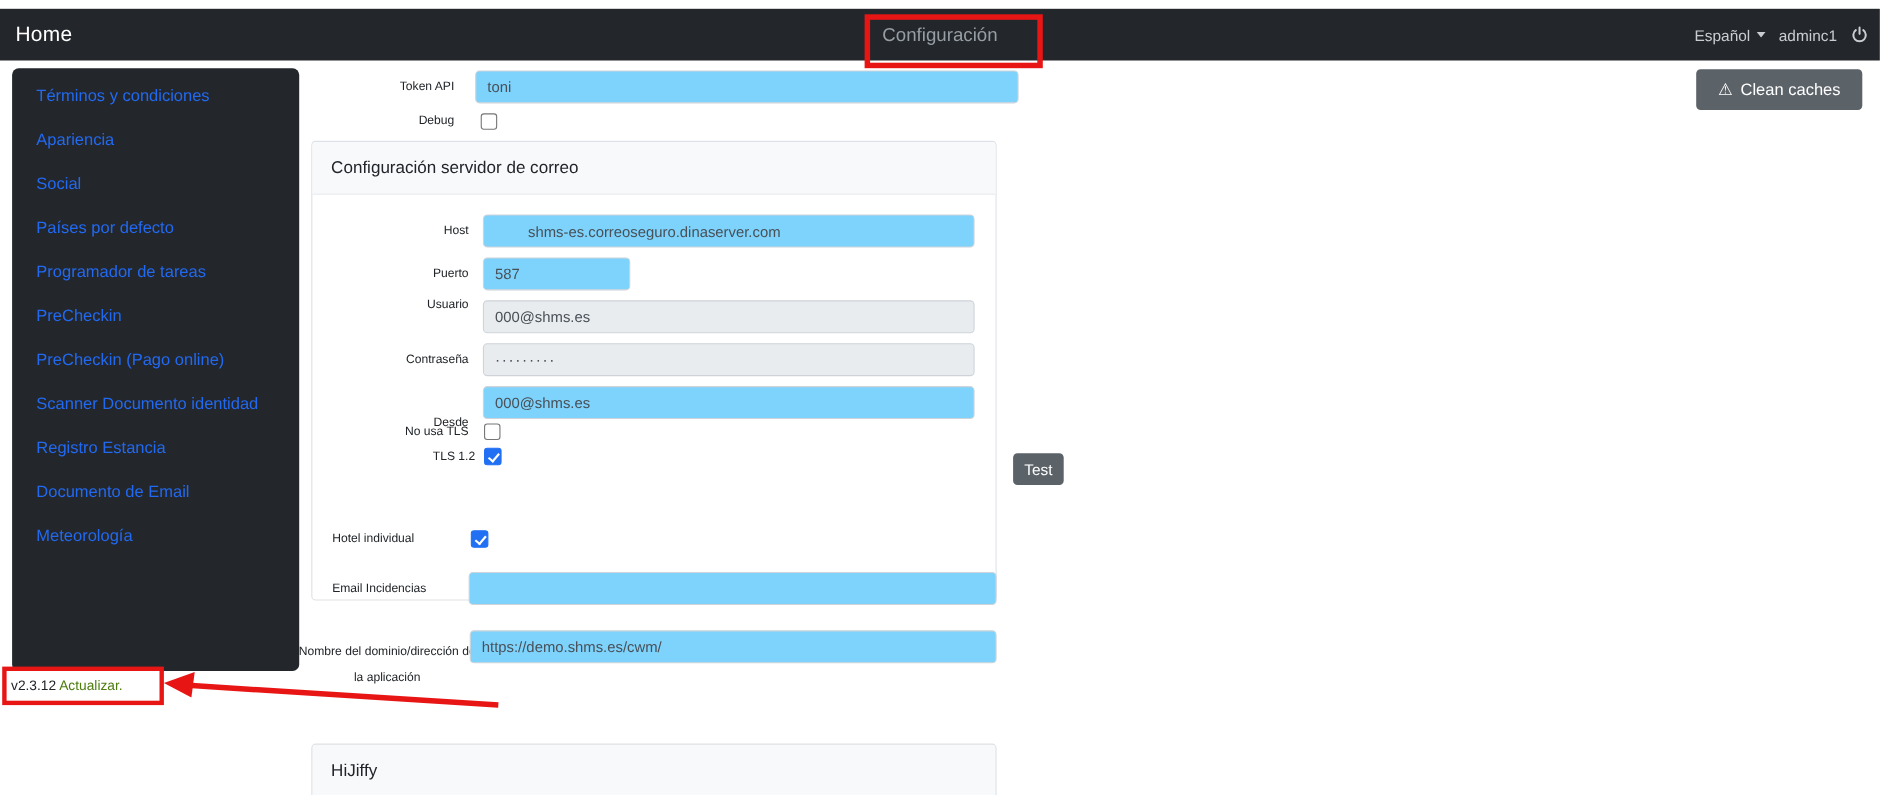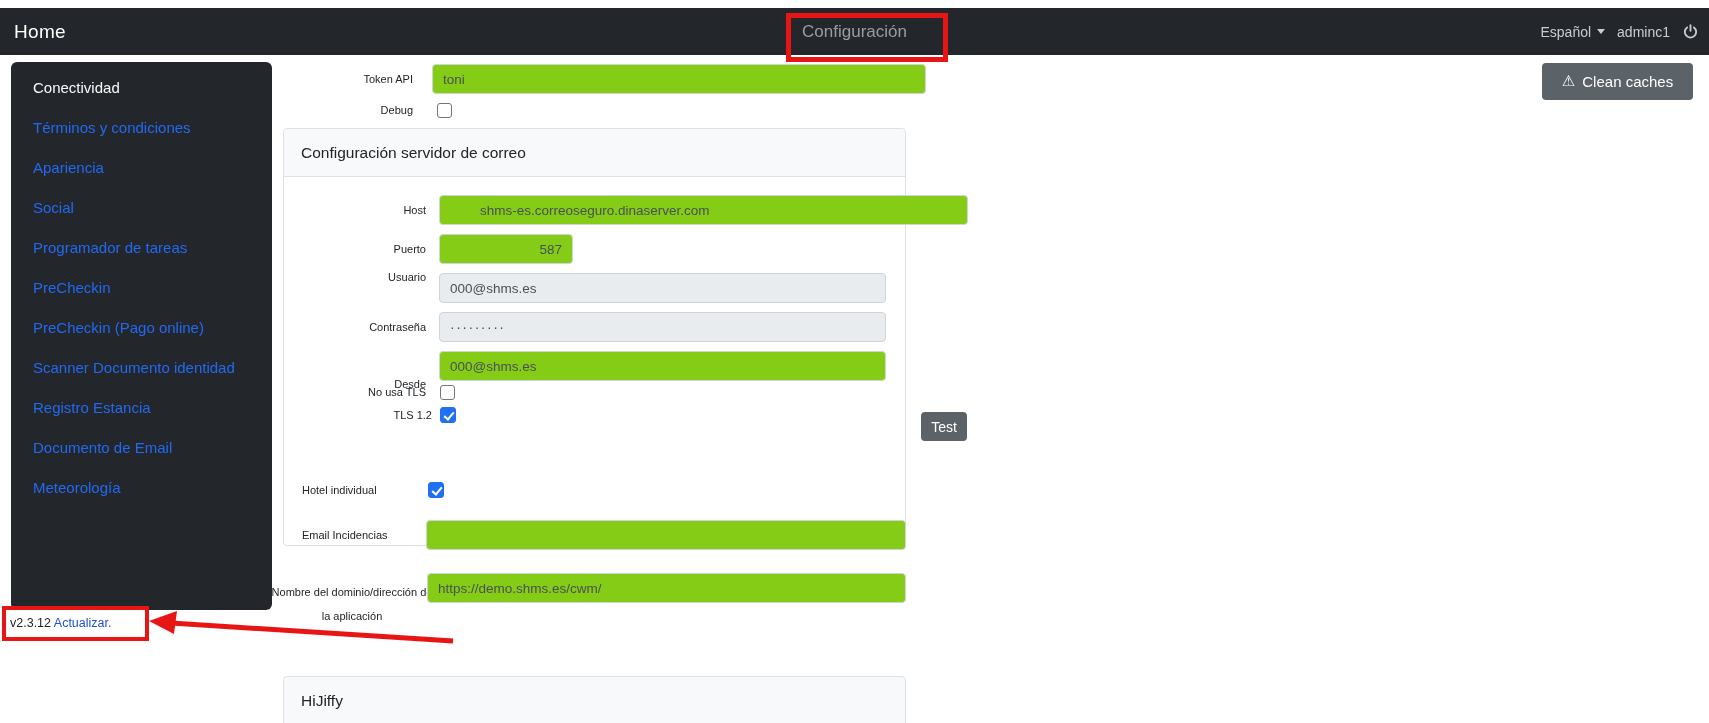--- a/index.html
+++ b/index.html
@@ -37,53 +37,53 @@
   
   .sidebar {
     position:absolute; left:11px; top:62px; width:261px; height:548px;
     background:#23272b; border-radius:6px; padding-top:6px; overflow:hidden;
   }
   .side-item { padding:9px 14px 9px 22px; font-size:15px; line-height:22px;
     color:#2269f2; cursor:pointer; }
   .side-item.active { color:#f8fafc; }
   
   .version-row { position:absolute; left:10px; top:616px; font-size:12.5px; color:#212529; }
-  .version-row a { color:#1d4ed8; text-decoration:none; cursor:pointer; }
+  .version-row a { color:#4d7c0f; text-decoration:none; cursor:pointer; }
   .anno-box-config { position:absolute; left:786px; top:13px; width:162px; height:49px;
     border:5px solid #e81515; z-index:50; pointer-events:none; }
   .anno-box-version { position:absolute; left:2px; top:606px; width:147px; height:35px;
     border:4px solid #e81515; z-index:50; pointer-events:none; }
   .anno-arrow { position:absolute; left:145px; top:605px; z-index:50; pointer-events:none; }
   
   .flabel { position:absolute; font-size:11px; line-height:18px; color:#212529; }
   .r { text-align:right; }
   .input {
     position:absolute; height:30px; border:1px solid #ced4da; border-radius:4px;
-    background:#84cc16; color:#495057; font-size:13.5px; padding:0 10px;
+    background:#7dd3fc; color:#495057; font-size:13.5px; padding:0 10px;
     font-family:inherit; outline:none;
   }
   .input:disabled, .input.disabled { background:#e9ecef; }
   .cb { position:absolute; width:15px; height:15px; background:#fff;
     border:1px solid #767676; border-radius:3px; cursor:pointer; }
   .cb.checked { background:#2170f3; border-color:#2170f3; width:16px; height:16px; }
   .cb.checked::after { content:""; position:absolute; left:5px; top:1.5px; width:4px; height:8px;
     border:solid #fff; border-width:0 2px 2px 0; transform:rotate(40deg); }
   
   .card { position:absolute; background:#fff; border:1px solid #dee2e6; border-radius:4px; }
   .mail-card { left:283px; top:128px; width:623px; height:418px; }
   .card-header { height:48px; background:#f8f9fa; border-bottom:1px solid #dee2e6;
     border-radius:4px 4px 0 0; display:flex; align-items:center; padding-left:17px;
     font-size:15.5px; color:#212529; }
   .hijiffy-card { left:283px; top:676px; width:623px; height:80px; background:#f8f9fa; }
   .hijiffy-card .card-header { border-bottom:none; background:transparent; }
   .test-btn { position:absolute; left:921px; top:412px; width:46px; height:29px;
     background:#5b6268; color:#fff; border:none; border-radius:4px; font-size:14px;
     font-family:inherit; cursor:pointer; }
   .pwd { letter-spacing:1.5px; font-size:14px; }
-  .num { text-align:right; }
+  .num { text-align:left; }
 </style>
 </head>
 <body>
 
 <div class="navbar">
   <div class="brand">Home</div>
   <div class="nav-title">Configuración</div>
   <div class="nav-right">
     <span class="lang">
       <span>Español</span>
@@ -98,24 +98,24 @@
     </span>
   </div>
 </div>
 
 <button class="clean-caches">
   <span class="warn-glyph">⚠</span>
   <span>Clean caches</span>
 </button>
 
 <nav class="sidebar">
-  <div class="side-item active">Conectividad</div>
   <div class="side-item">Términos y condiciones</div>
   <div class="side-item">Apariencia</div>
   <div class="side-item">Social</div>
+  <div class="side-item">Países por defecto</div>
   <div class="side-item">Programador de tareas</div>
   <div class="side-item">PreCheckin</div>
   <div class="side-item">PreCheckin (Pago online)</div>
   <div class="side-item">Scanner Documento identidad</div>
   <div class="side-item">Registro Estancia</div>
   <div class="side-item">Documento de Email</div>
   <div class="side-item">Meteorología</div>
 </nav>
 
 <div class="version-row">
@@ -134,21 +134,21 @@
 <input class="input" style="left: 432px; top: 64px; width: 494px;" type="text" value="toni">
 
 <label class="flabel r" style="left:280px; top:101px; width:133px;">Debug</label>
 <span class="cb" style="left:437px; top:103px;"></span>
 
 <section class="card mail-card">
   <div class="card-header">Configuración servidor de correo</div>
 </section>
 
 <label class="flabel r" style="left:283px; top:201px; width:143px;">Host</label>
-<input class="input" style="left: 439px; top: 195px; width: 529px; padding-left: 40px;" type="text" value="shms-es.correoseguro.dinaserver.com">
+<input class="input" style="left: 439px; top: 195px; width: 447px; padding-left: 40px;" type="text" value="shms-es.correoseguro.dinaserver.com">
 
 <label class="flabel r" style="left:283px; top:240px; width:143px;">Puerto</label>
 <input class="input num" style="left: 439px; top: 234px; width: 134px;" type="text" value="587">
 
 <label class="flabel r" style="left:283px; top:268px; width:143px;">Usuario</label>
 <input class="input disabled" style="left: 439px; top: 273px; width: 447px;" type="text" disabled="" value="000@shms.es">
 
 <label class="flabel r" style="left:283px; top:318px; width:143px;">Contraseña</label>
 <input class="input disabled pwd" style="left: 439px; top: 312px; width: 447px;" type="text" disabled="" value="·········">
 

